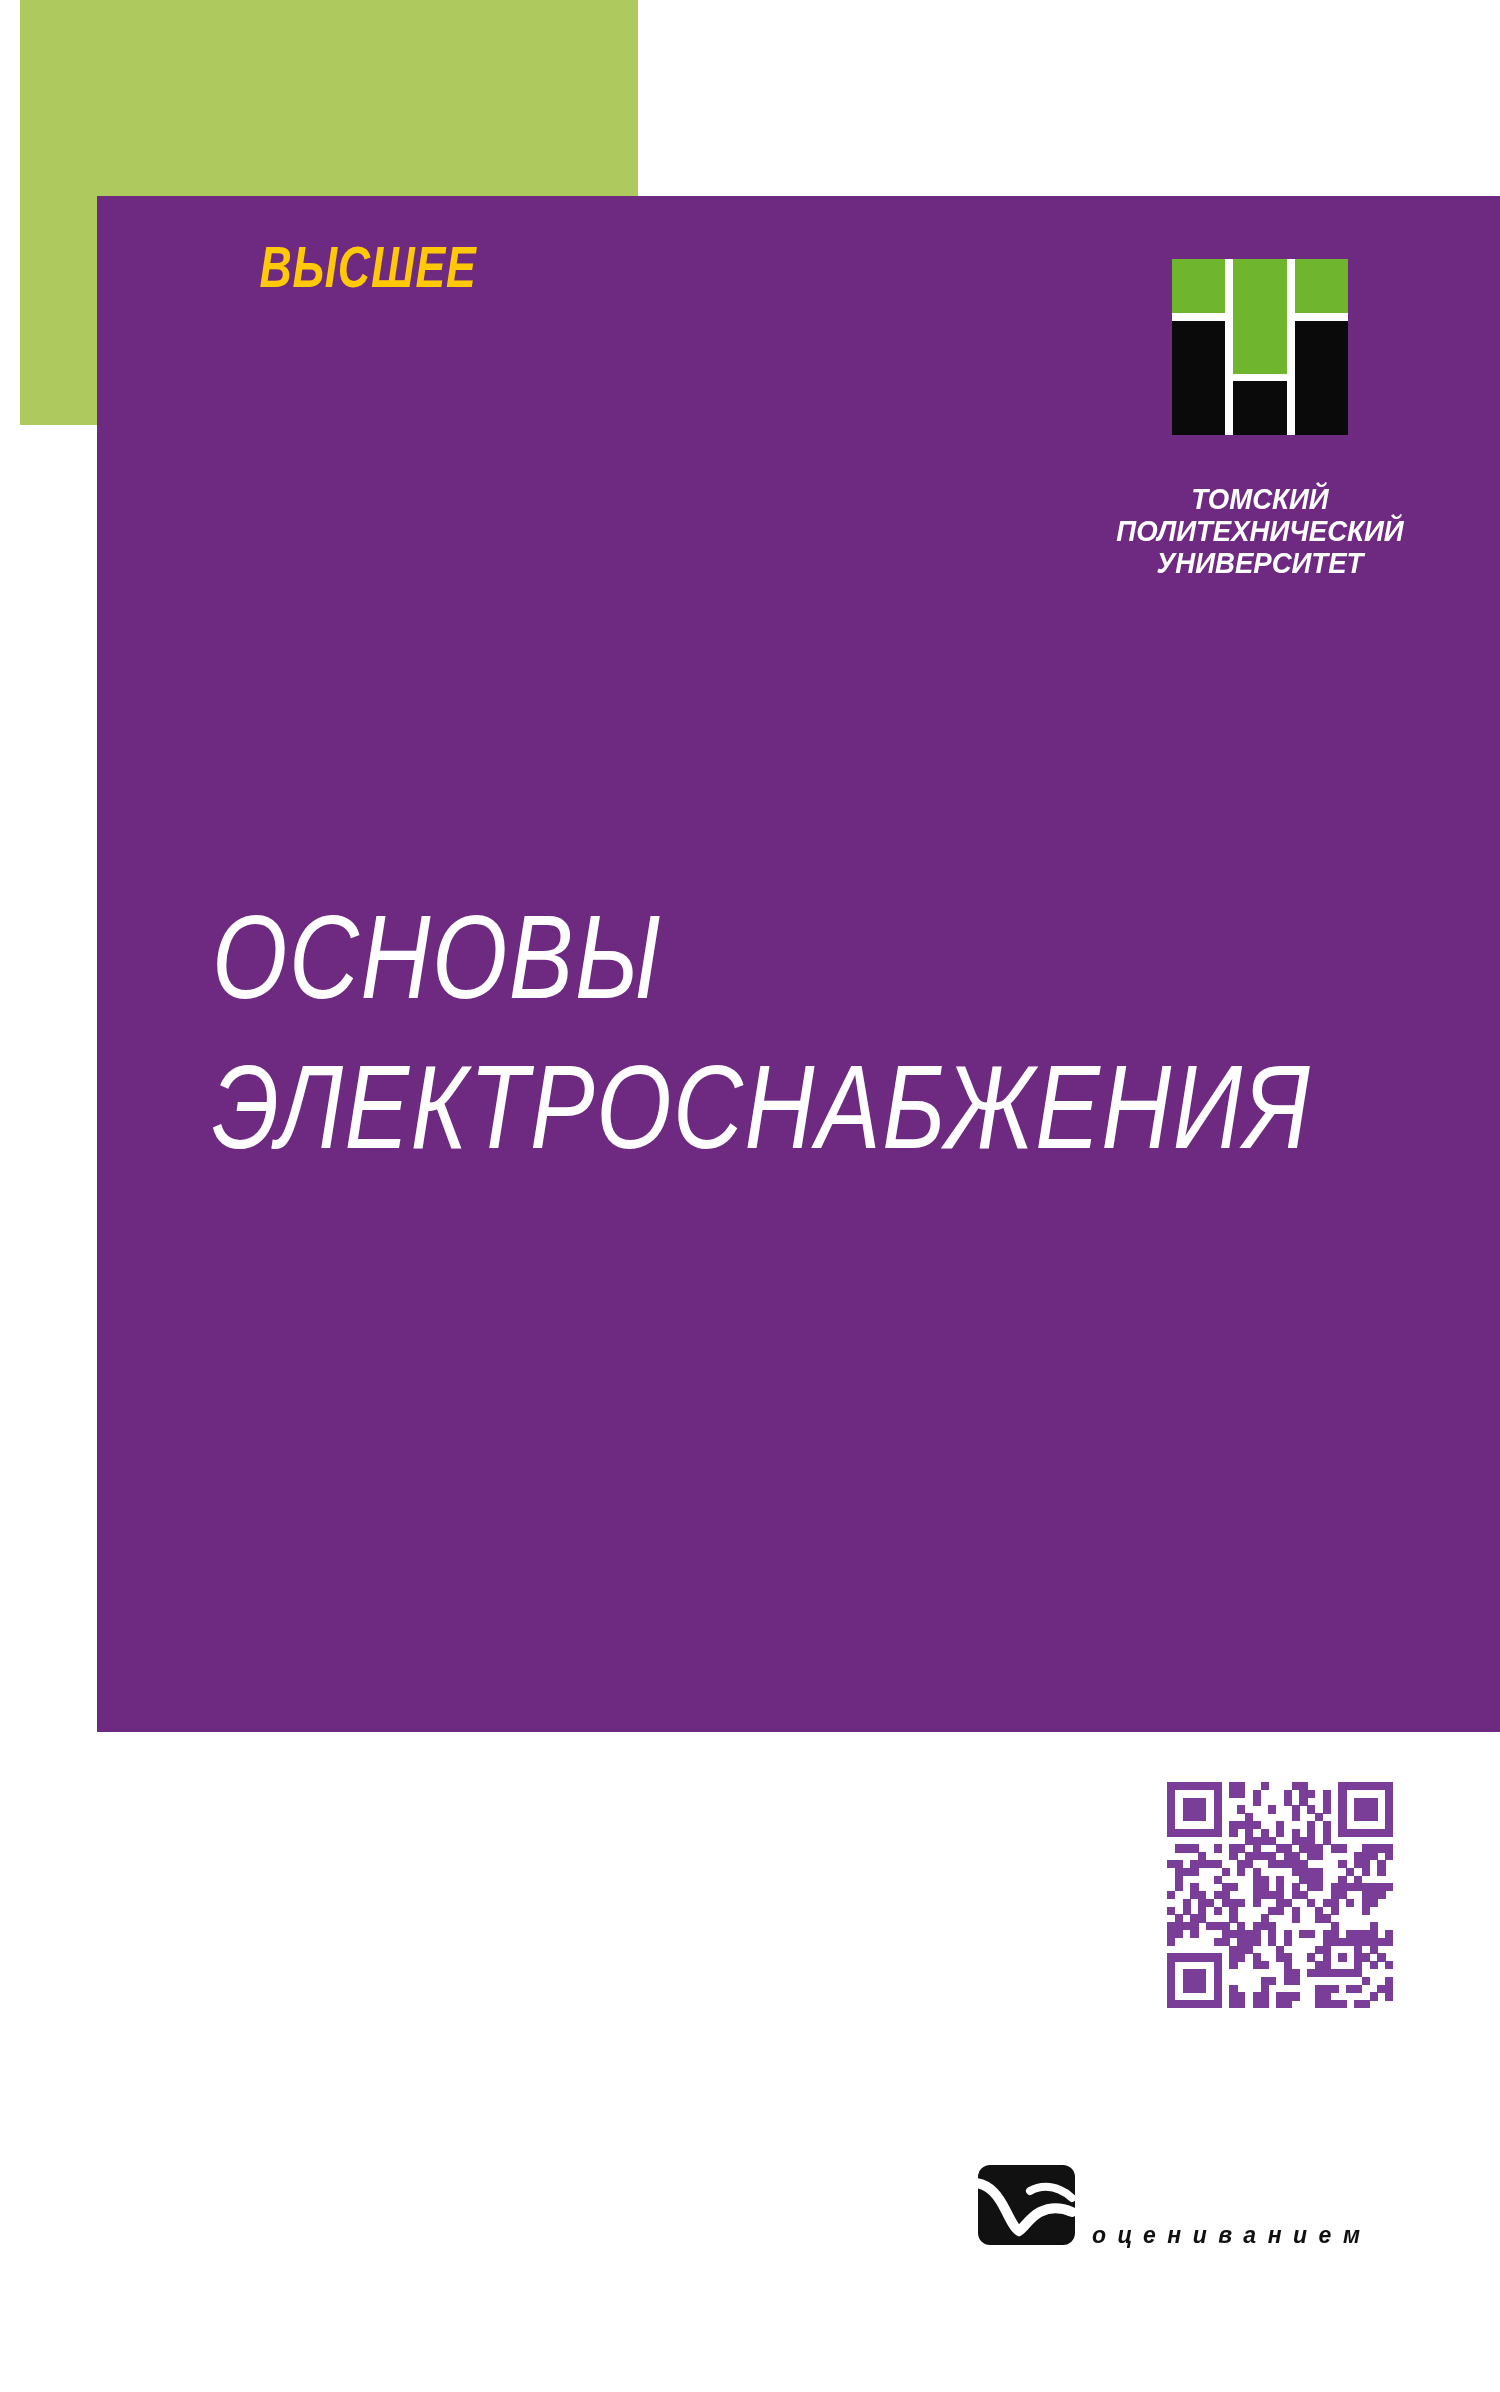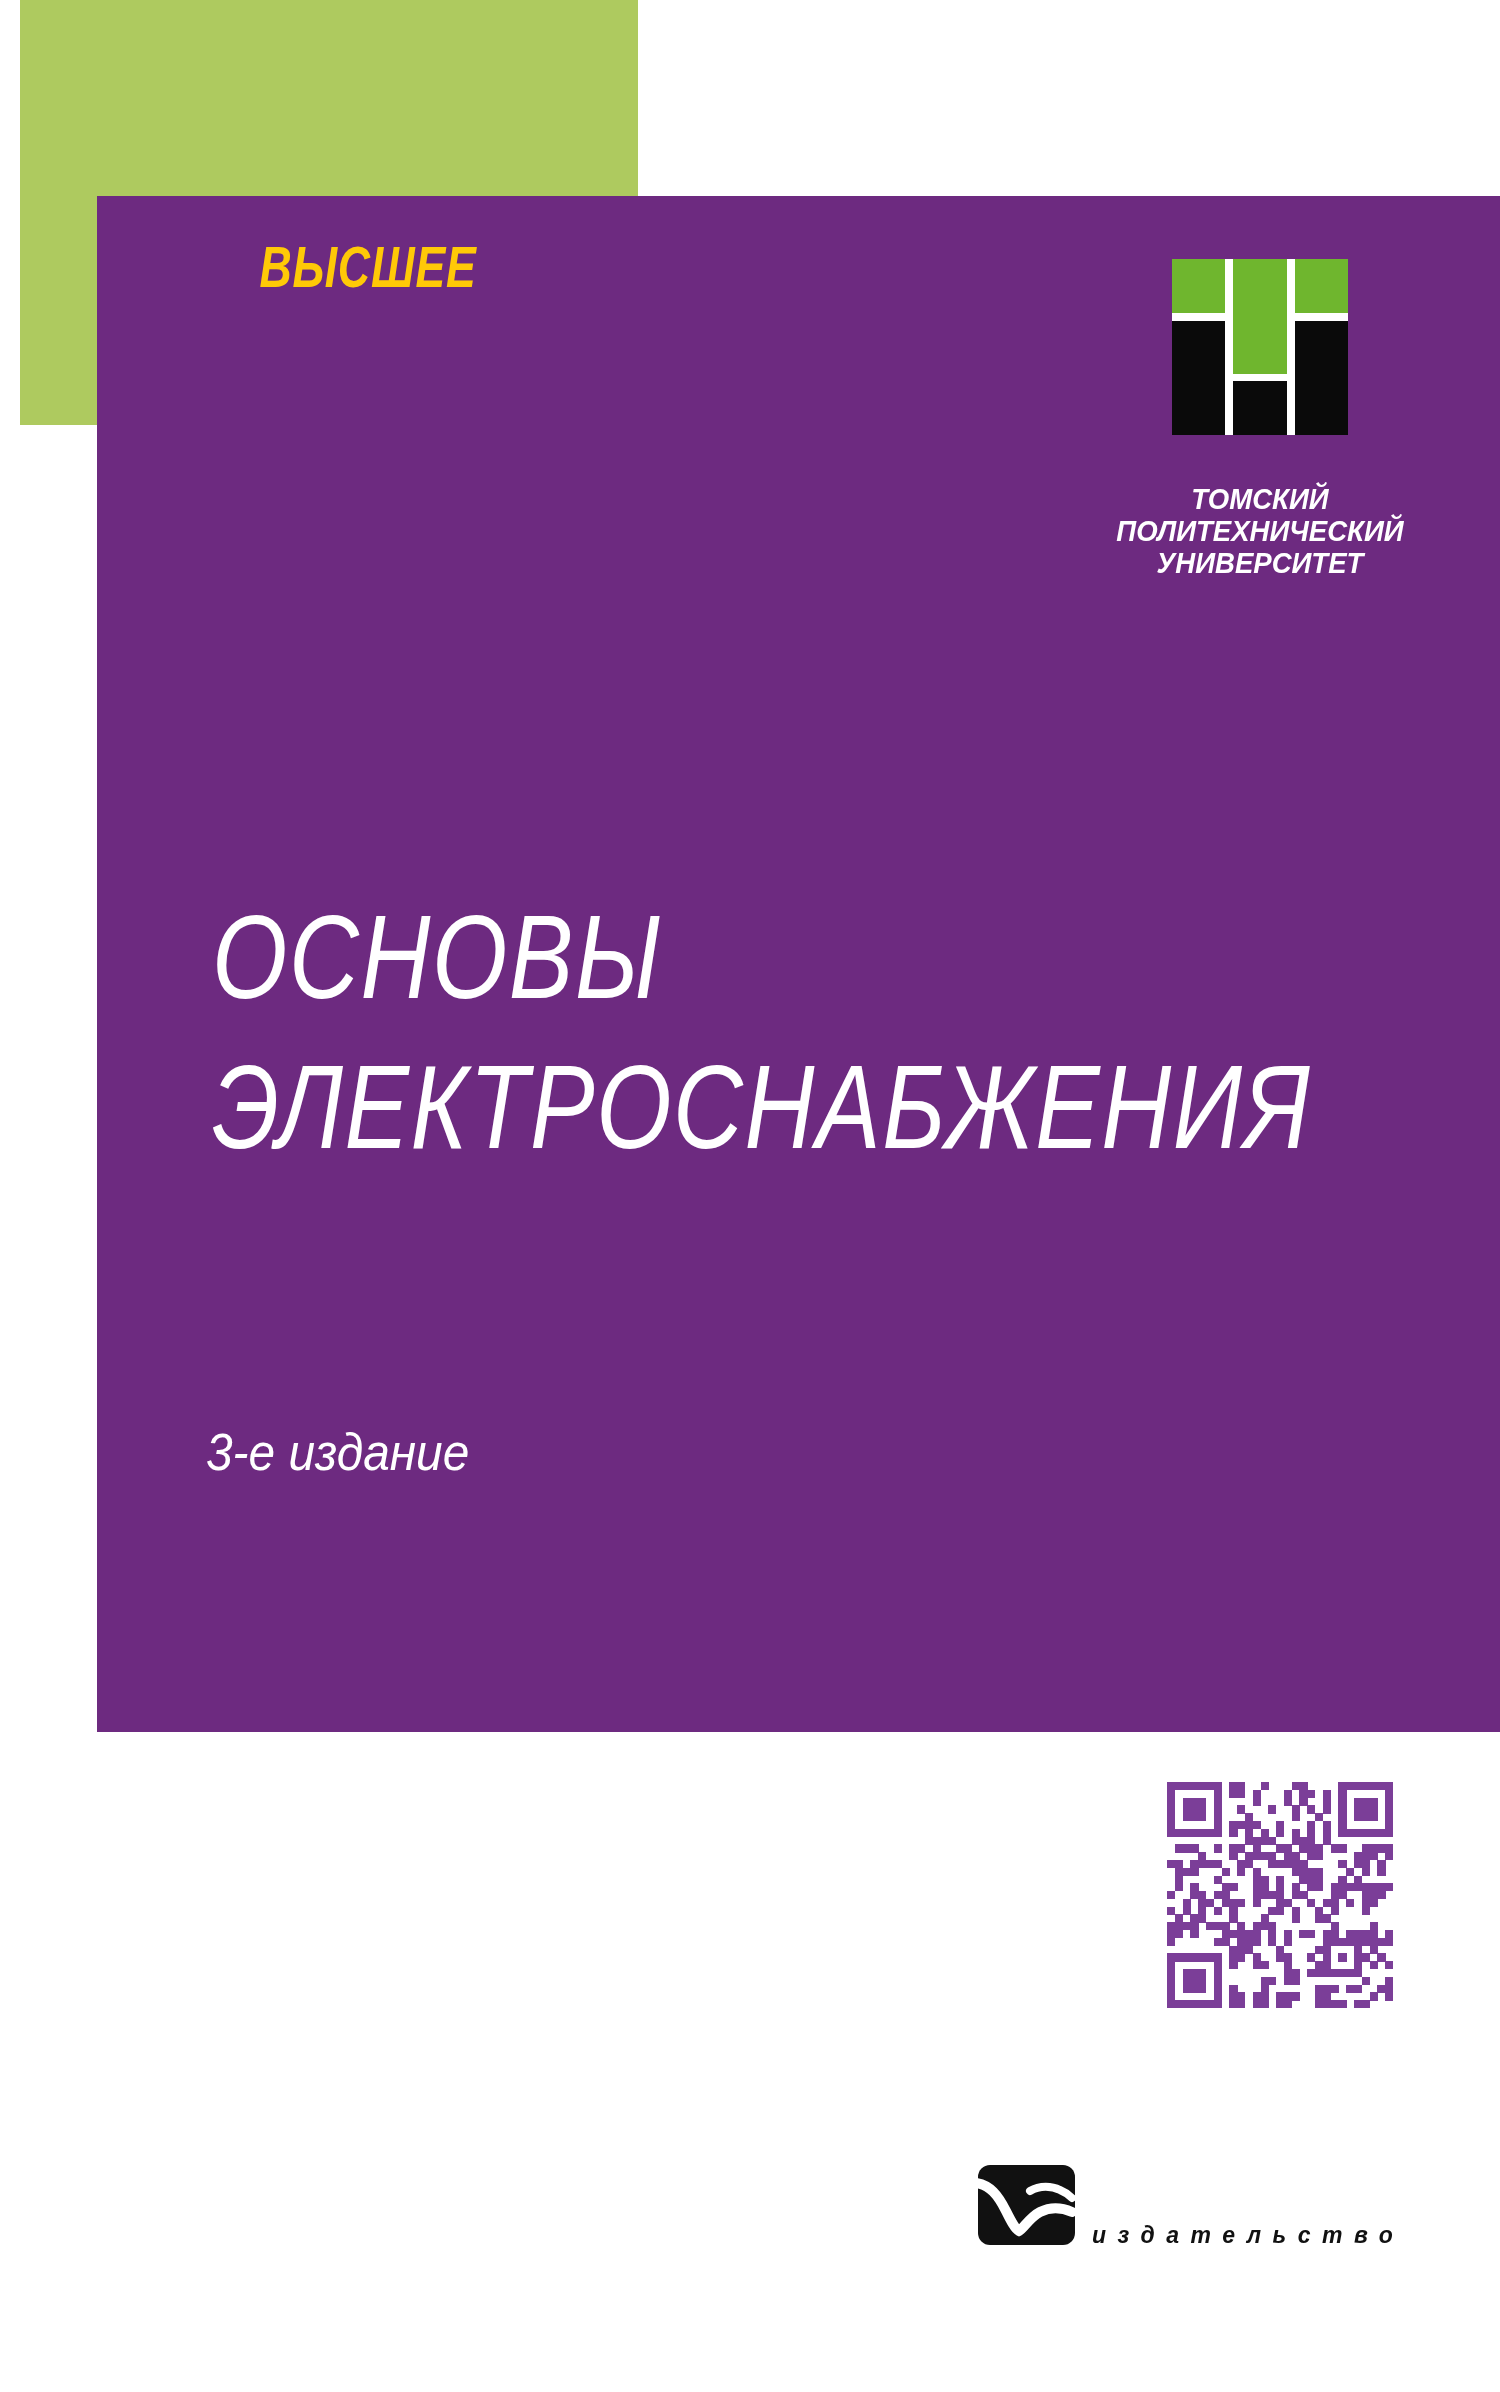--- a/index.html
+++ b/index.html
@@ -102,23 +102,20 @@
   </div>
 
 
   <div class="abs title">
     <div class="inner">
       <div>ОСНОВЫ</div>
       <div>ЭЛЕКТРОСНАБЖЕНИЯ</div>
     </div>
   </div>
 
-  <div class="abs edition">
-    <span>3-е издание</span>
-  </div>
 
   <div class="abs qr" id="qr">
       <i style="left: 0px; top: 0px; width: 8.1931px; height: 8.1931px;"></i>
       <i style="left: 7.7931px; top: 0px; width: 8.1931px; height: 8.1931px;"></i>
       <i style="left: 15.5862px; top: 0px; width: 8.1931px; height: 8.1931px;"></i>
       <i style="left: 23.3793px; top: 0px; width: 8.1931px; height: 8.1931px;"></i>
       <i style="left: 31.1724px; top: 0px; width: 8.1931px; height: 8.1931px;"></i>
       <i style="left: 38.9655px; top: 0px; width: 8.1931px; height: 8.1931px;"></i>
       <i style="left: 46.7586px; top: 0px; width: 8.1931px; height: 8.1931px;"></i>
       <i style="left: 62.3448px; top: 0px; width: 8.1931px; height: 8.1931px;"></i>
@@ -525,15 +522,15 @@
       <i style="left: 194.828px; top: 218.207px; width: 8.1931px; height: 8.1931px;"></i>
     </div>
 
 
   <svg class="abs pub-icon" viewBox="0 0 97 80" xmlns="http://www.w3.org/2000/svg">
     <rect x="0" y="0" width="97" height="80" rx="12" fill="#111111"></rect>
     <path d="M -2 18 C 12 20 20 30 28 46 C 33 56 37 64 41 66 C 45 64 52 52 62 47 C 74 41 85 43 94 47" fill="none" stroke="#ffffff" stroke-width="10" stroke-linecap="round"></path>
     <path d="M 52 26 C 62 20 74 21 82 25 C 87 27 91 30 94 33" fill="none" stroke="#ffffff" stroke-width="8" stroke-linecap="round"></path>
   </svg>
 
-  <div class="abs pub-sub">издательство</div>
+  <div class="abs pub-sub">оцениванием</div>
 
 </div>
 
 </body></html>

